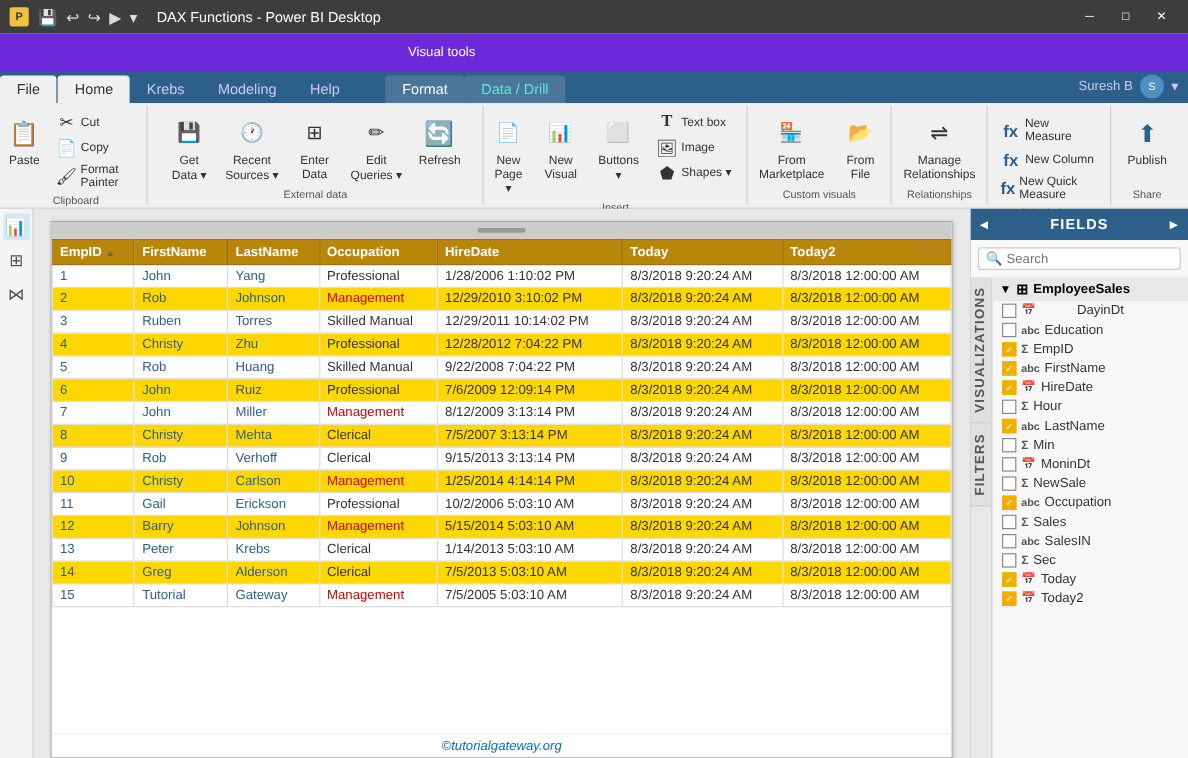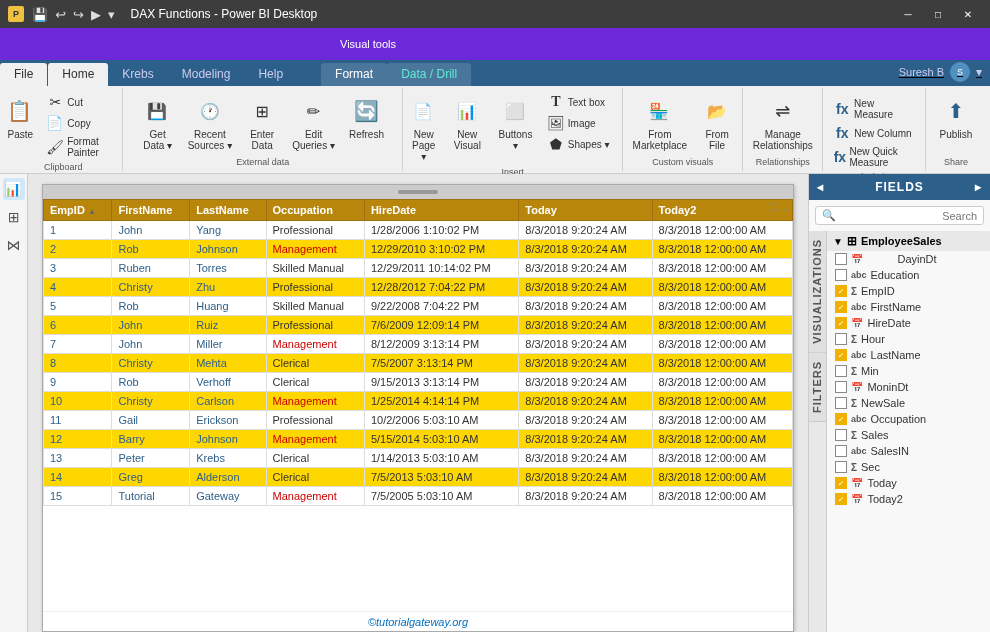--- a/index.html
+++ b/index.html
@@ -195,21 +195,20 @@
       align-items: center;
       margin: 6px;
       border: 1px solid #ccc;
       border-radius: 3px;
       background: white;
       padding: 2px 6px;
     }
     .search-box input {
       border: none; outline: none; width: 100%; font-size: 11px;
       background: transparent;
-      text-align: right;
     }
     .search-icon { color: #888; font-size: 11px; margin-right: 3px; }
 
     
     .side-label {
       writing-mode: vertical-rl;
       transform: rotate(180deg);
       font-size: 11px;
       font-weight: 600;
       letter-spacing: 1px;
@@ -306,21 +305,21 @@
 </div>
 
 <div style="background:#2c5f8a; height:26px; display:flex; align-items:flex-end; padding:0 0 0 0;">
   <div style="background:#f0f0f0; padding:4px 14px 5px; font-size:12px; color:#333; font-weight:500; cursor:pointer; border-radius:3px 3px 0 0;">File</div>
   <div style="background:#f0f0f0; padding:4px 14px 5px; font-size:12px; color:#333; font-weight:500; cursor:pointer; border-radius:3px 3px 0 0; margin-left:1px;">Home</div>
   <div style="padding:4px 14px 5px; font-size:12px; color:#cce; cursor:pointer; border-radius:3px 3px 0 0;">Krebs</div>
   <div style="padding:4px 14px 5px; font-size:12px; color:#cce; cursor:pointer; border-radius:3px 3px 0 0;">Modeling</div>
   <div style="padding:4px 14px 5px; font-size:12px; color:#cce; cursor:pointer; border-radius:3px 3px 0 0;">Help</div>
   <div style="padding:4px 14px 5px; font-size:12px; color:#fff; cursor:pointer; border-radius:3px 3px 0 0; background:rgba(255,255,255,0.15);margin-left:24px;">Format</div>
   <div style="padding:4px 14px 5px; font-size:12px; color:#5eead4; cursor:pointer; border-radius:3px 3px 0 0; background:rgba(255,255,255,0.15);">Data / Drill</div>
-  <div style="margin-left:auto; display:flex; align-items:center; gap:6px; padding-right:8px; padding-bottom:4px;text-decoration:underline;">
+  <div style="margin-left:auto; display:flex; align-items:center; gap:6px; padding-right:8px; padding-bottom:4px;">
     <span style="font-size:11px; color:#cce;">Suresh B</span>
     <div style="width:20px;height:20px;border-radius:50%;background:#5090c0;color:white;display:flex;align-items:center;justify-content:center;font-size:9px;">S</div>
     <span style="color:#cce; font-size:12px;">▾</span>
   </div>
 </div>
 
 <div class="ribbon">
 
   <div class="ribbon-group">
     <div class="ribbon-buttons">

